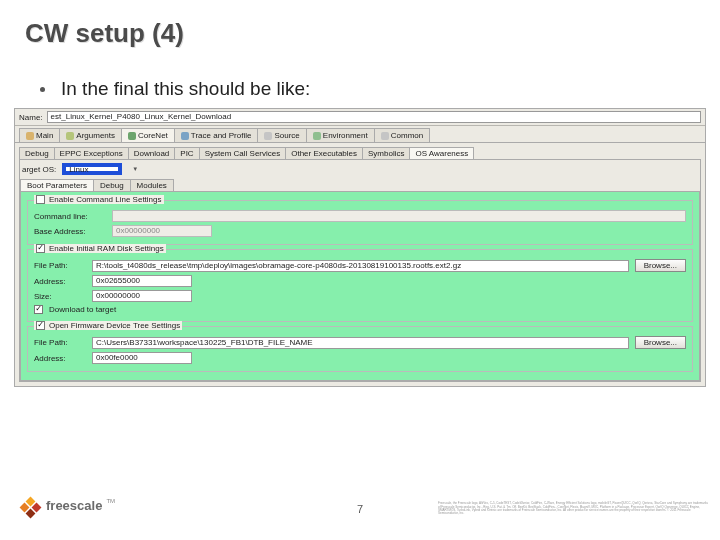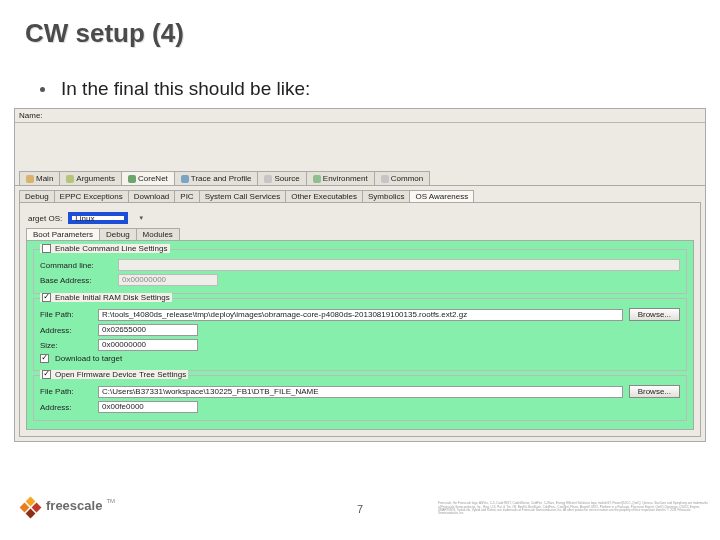--- a/index.html
+++ b/index.html
@@ -77,21 +77,20 @@
   .tab {
     padding: 2px 6px;
     border: 1px solid #aaa;
     border-bottom: none;
     background: #e4e1d8;
     margin-right: -1px;
     white-space: nowrap;
     display: flex;
     align-items: center;
     gap: 2px;
-    margin-top: 46px;
   }
   .tab.active {
     background: #f5f3ec;
   }
   .ico {
     width: 8px;
     height: 8px;
     display: inline-block;
     border-radius: 2px;
   }
@@ -108,21 +107,21 @@
     border: 1px solid #aaa;
     border-bottom: none;
     background: #e4e1d8;
     margin-right: -1px;
   }
   .secondary-tab.active {
     background: #f8f7f2;
   }
   .panel {
     border: 1px solid #aaa;
-    padding: 6px;
+    padding: 0;
     background: #eceae3;
   }
   .row {
     display: flex;
     align-items: center;
     gap: 6px;
     margin: 3px 2px;
   }
   .lbl { white-space: nowrap; }
   .select {
@@ -267,20 +266,21 @@
 
 <div class="bullet-row">
   <div class="bullet-dot"></div>
   <div class="bullet-text">In the final this should be like:</div>
 </div>
 
 <div class="window">
 
   <div class="name-row">
     <span class="lbl">Name:</span>
+    <div class="name-input">est_Linux_Kernel_P4080_Linux_Kernel_Download</div>
   </div>
 
   <div class="outer-tabs">
     <div class="tab">
         <span class="ico" style="background:#d9b36c"></span>
         <span>Main</span>
       </div>
     <div class="tab">
         <span class="ico" style="background:#b5c57a"></span>
         <span>Arguments</span>

